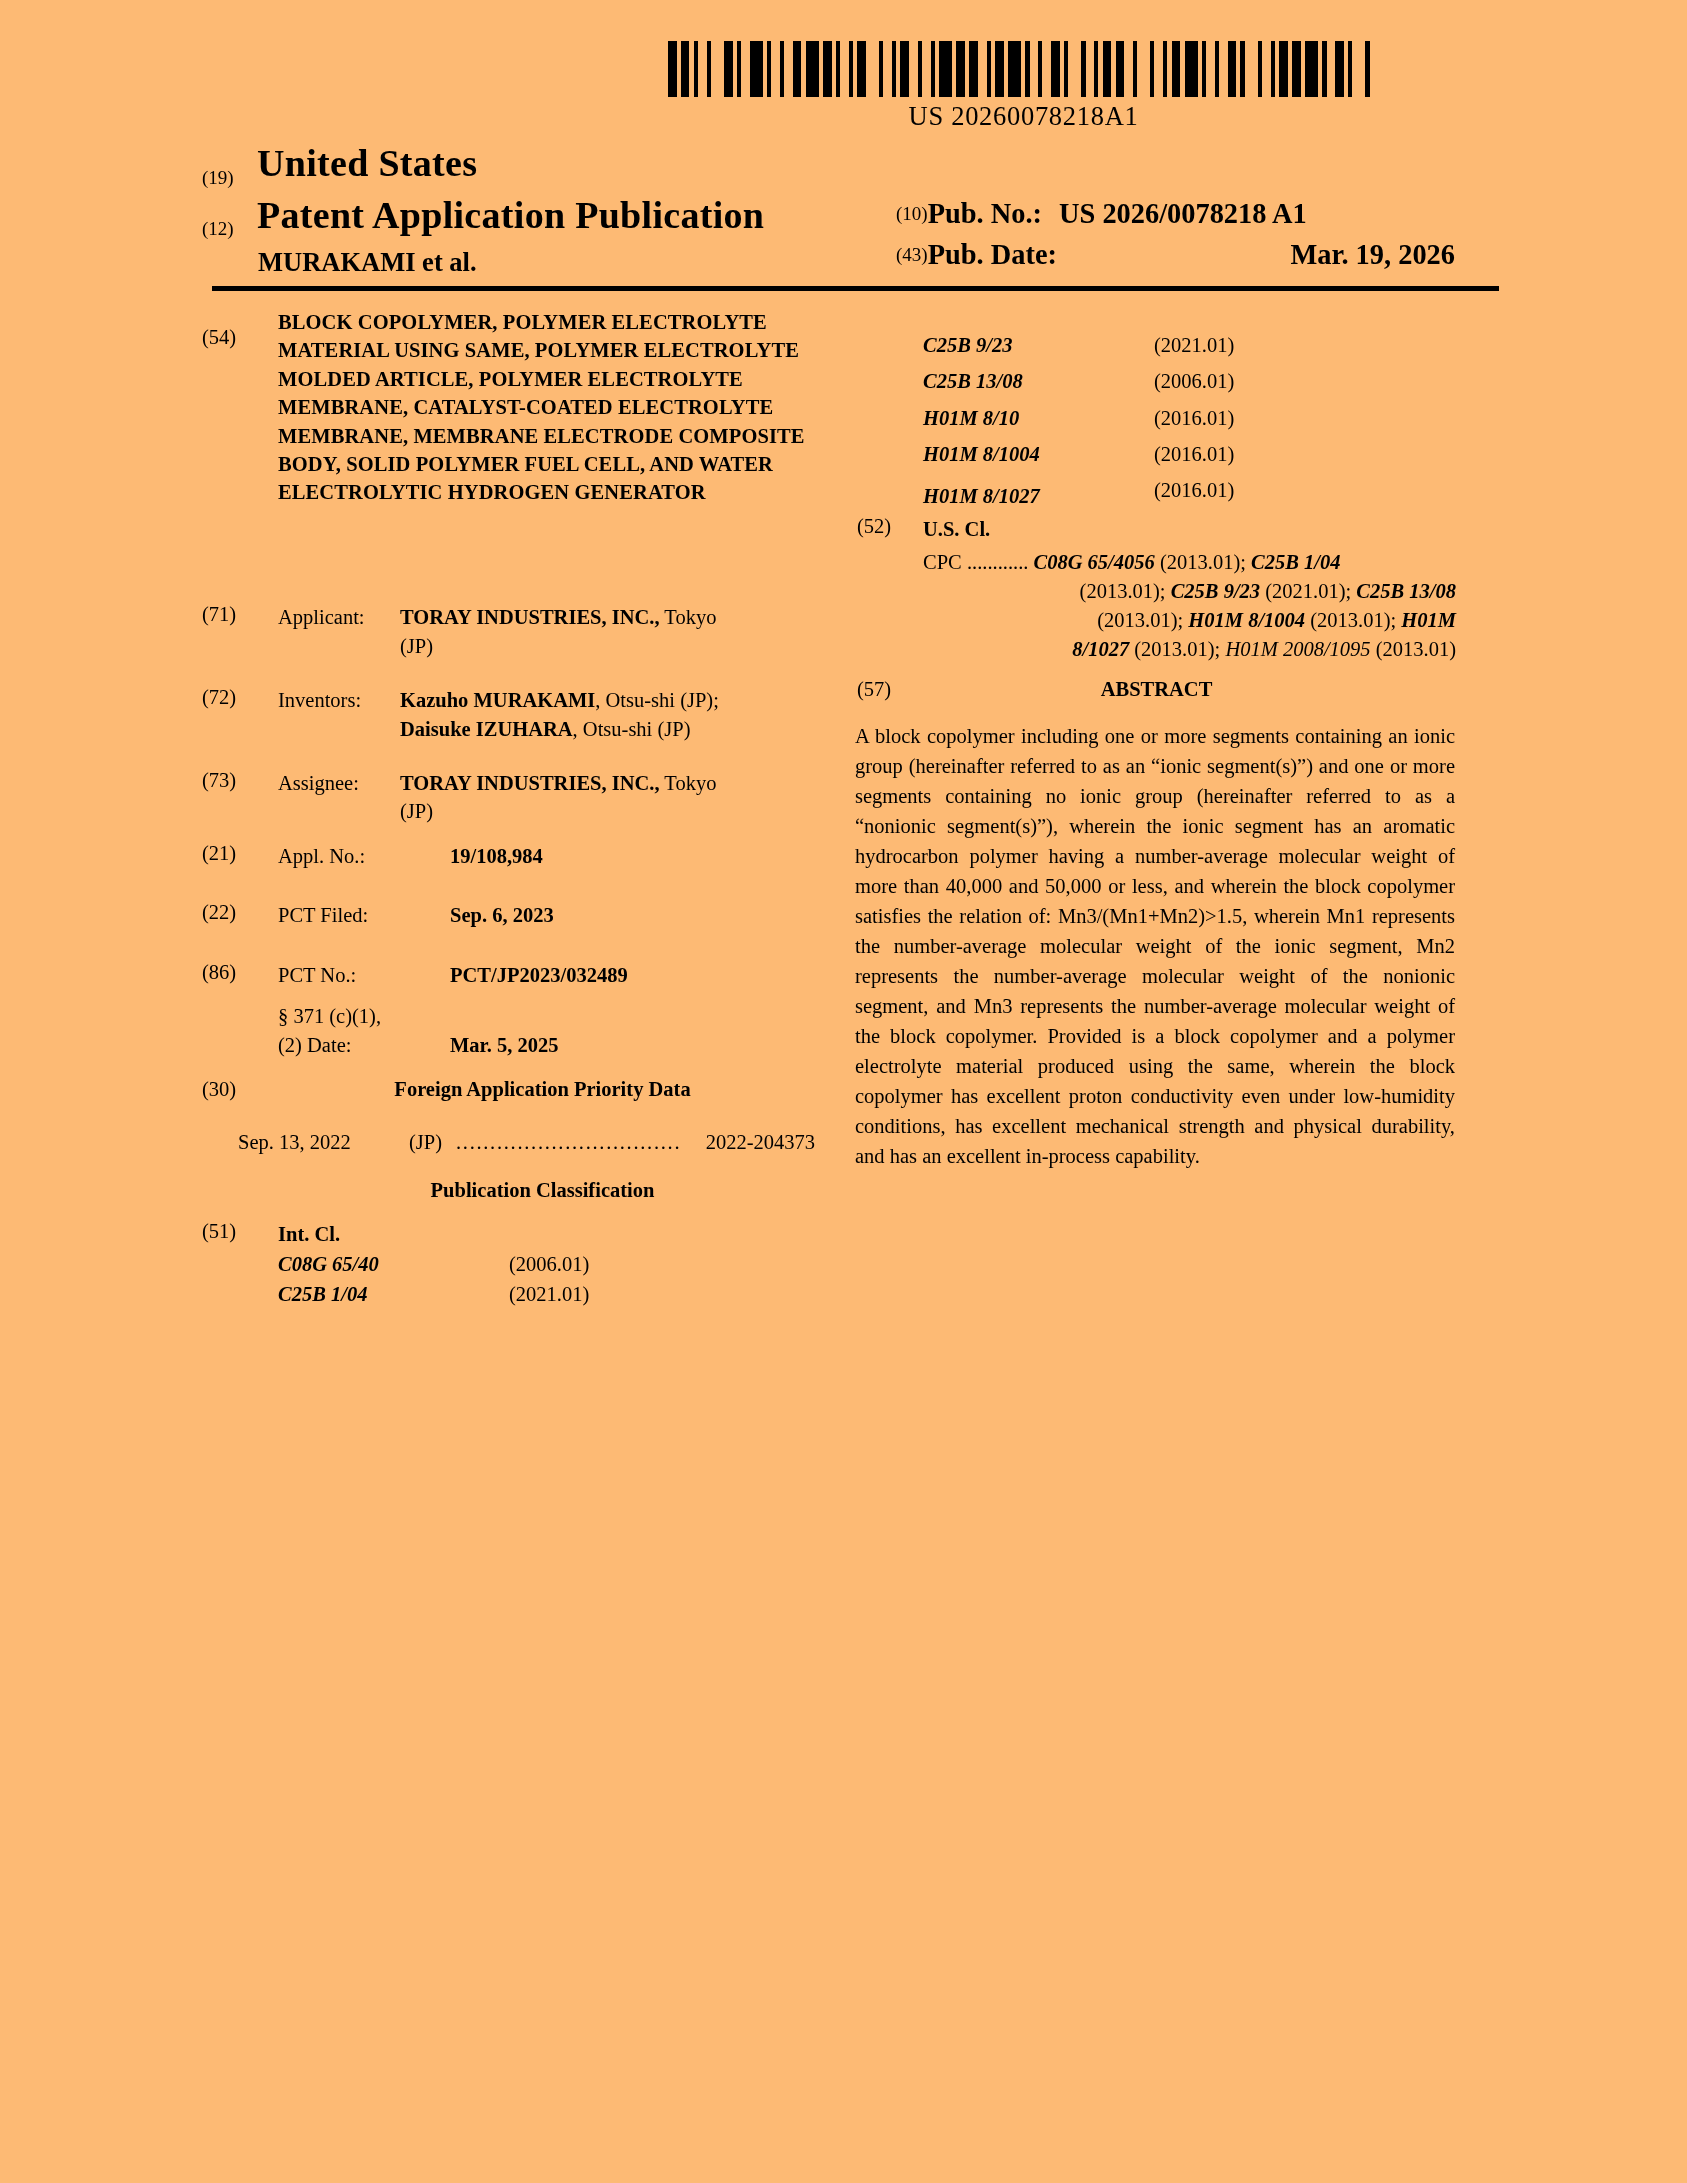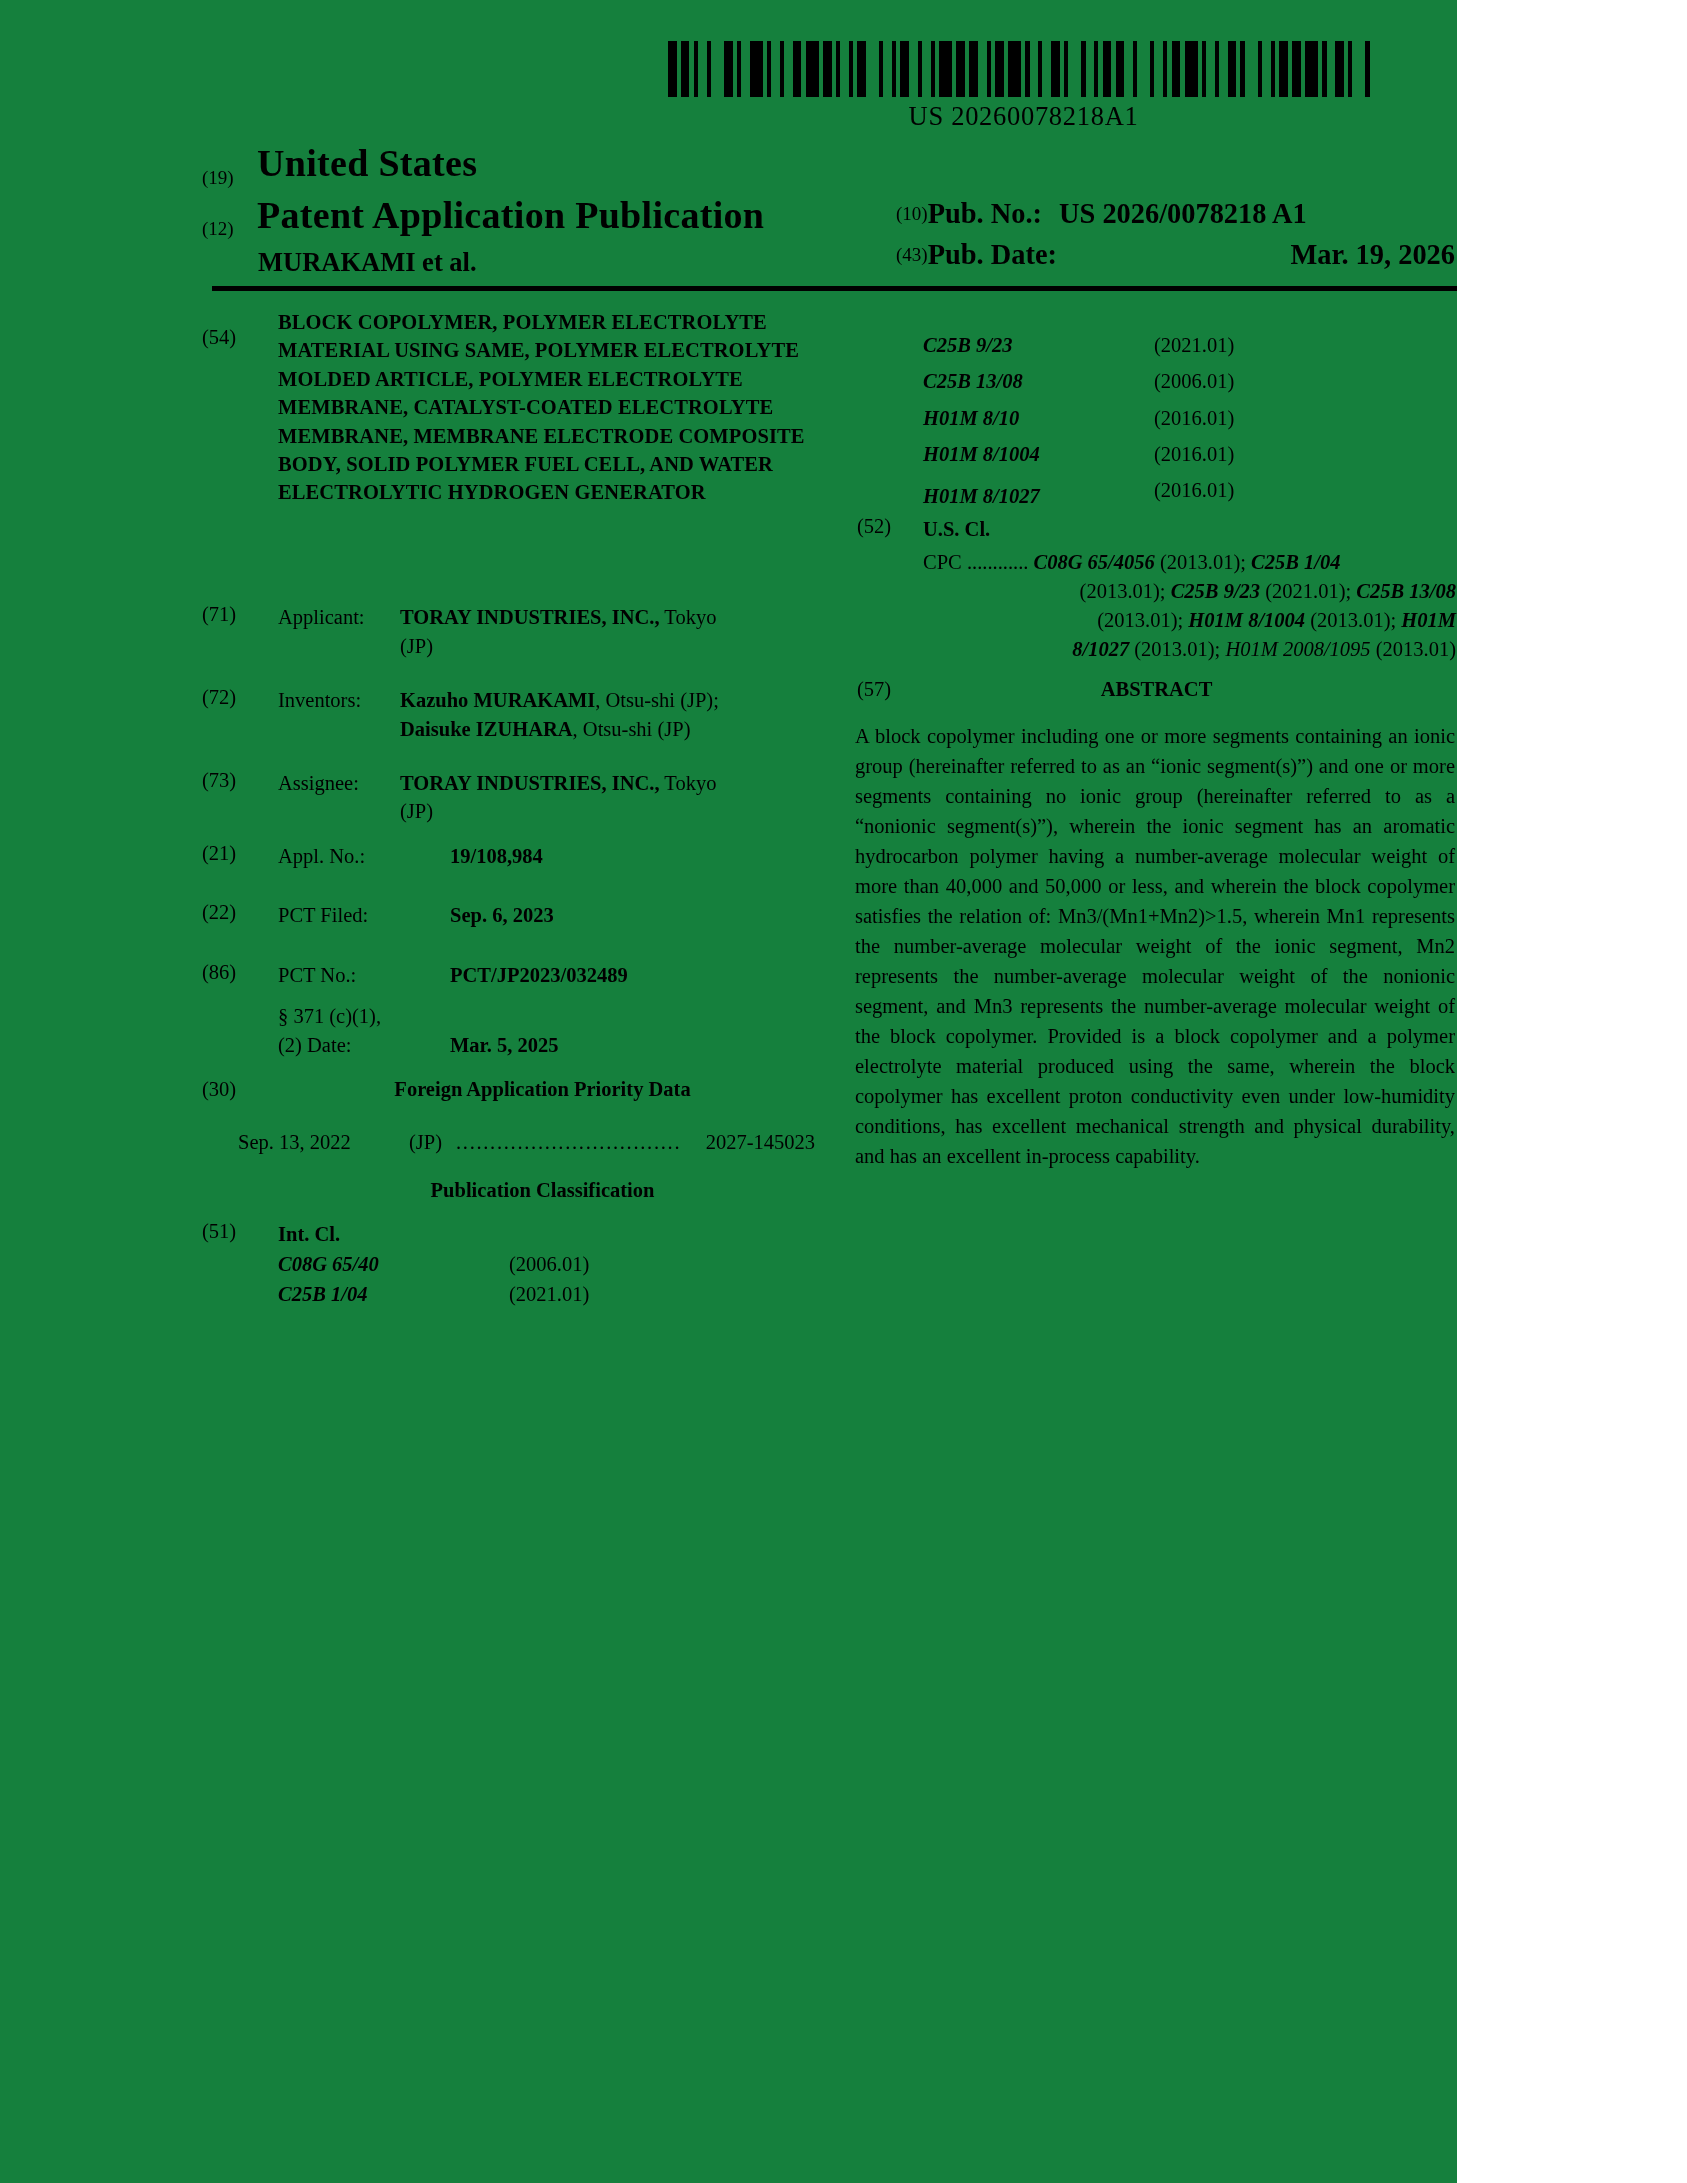--- a/index.html
+++ b/index.html
@@ -1,16 +1,16 @@
 <!DOCTYPE html>
 <html style="font-size:10.6px"><head>
 <meta charset="utf-8">
 <style>
   html,body{margin:0;padding:0;background:#ffffff;}
-  .page{position:relative;width:1457px;height:2183px;background:#15803d;color:#000;
+  .page{position:relative;width:1687px;height:2183px;background:#fdba74;color:#000;
         font-family:"Liberation Serif","DejaVu Serif",serif;overflow:hidden;}
   .abs{position:absolute;}
   
   .barcode{position:absolute;left:668px;top:41px;width:711px;height:56px;font-size:0;white-space:nowrap;}
   .barcode-num{position:absolute;left:668px;top:101px;width:711px;text-align:center;
                font-size:26.5px;letter-spacing:0.7px;}
   
   .pnum{font-size:19px;}
   .h-big{font-size:38px;font-weight:bold;letter-spacing:0.3px;line-height:1.05;}
   .h-authors{font-size:26.5px;font-weight:bold;}
@@ -95,21 +95,21 @@
   <span class="abs body-txt" style="left:278px;top:1031px;">(2) Date:</span>
   <span class="abs body-txt bold" style="left:450px;top:1031px;">Mar. 5, 2025</span>
 
   <span class="abs body-num" style="left:202px;top:1078px;">(30)</span>
   <div class="abs heading-c" style="left:278px;top:1078px;width:529px;">Foreign Application Priority Data</div>
 
   <div class="abs body-txt" style="left:238px;top:1128px;width:577px;height:28.4px;">
     <span class="abs" style="left:0;">Sep. 13, 2022</span>
     <span class="abs" style="left:171px;">(JP)</span>
     <span class="abs dots" style="left:218px;">.................................</span>
-    <span class="abs" style="right:0;">2027-145023</span>
+    <span class="abs" style="right:0;">2022-204373</span>
   </div>
 
   <div class="abs heading-c" style="left:278px;top:1179px;width:529px;">Publication Classification</div>
 
   <span class="abs body-num" style="left:202px;top:1220px;">(51)</span>
   <span class="abs body-txt bold" style="left:278px;top:1220px;">Int. Cl.</span>
 
   <span class="abs body-txt code" style="left:278px;top:1250px;">C08G 65/40</span>
   <span class="abs body-txt" style="left:509px;top:1250px;">(2006.01)</span>
   <span class="abs body-txt code" style="left:278px;top:1280px;">C25B 1/04</span>

